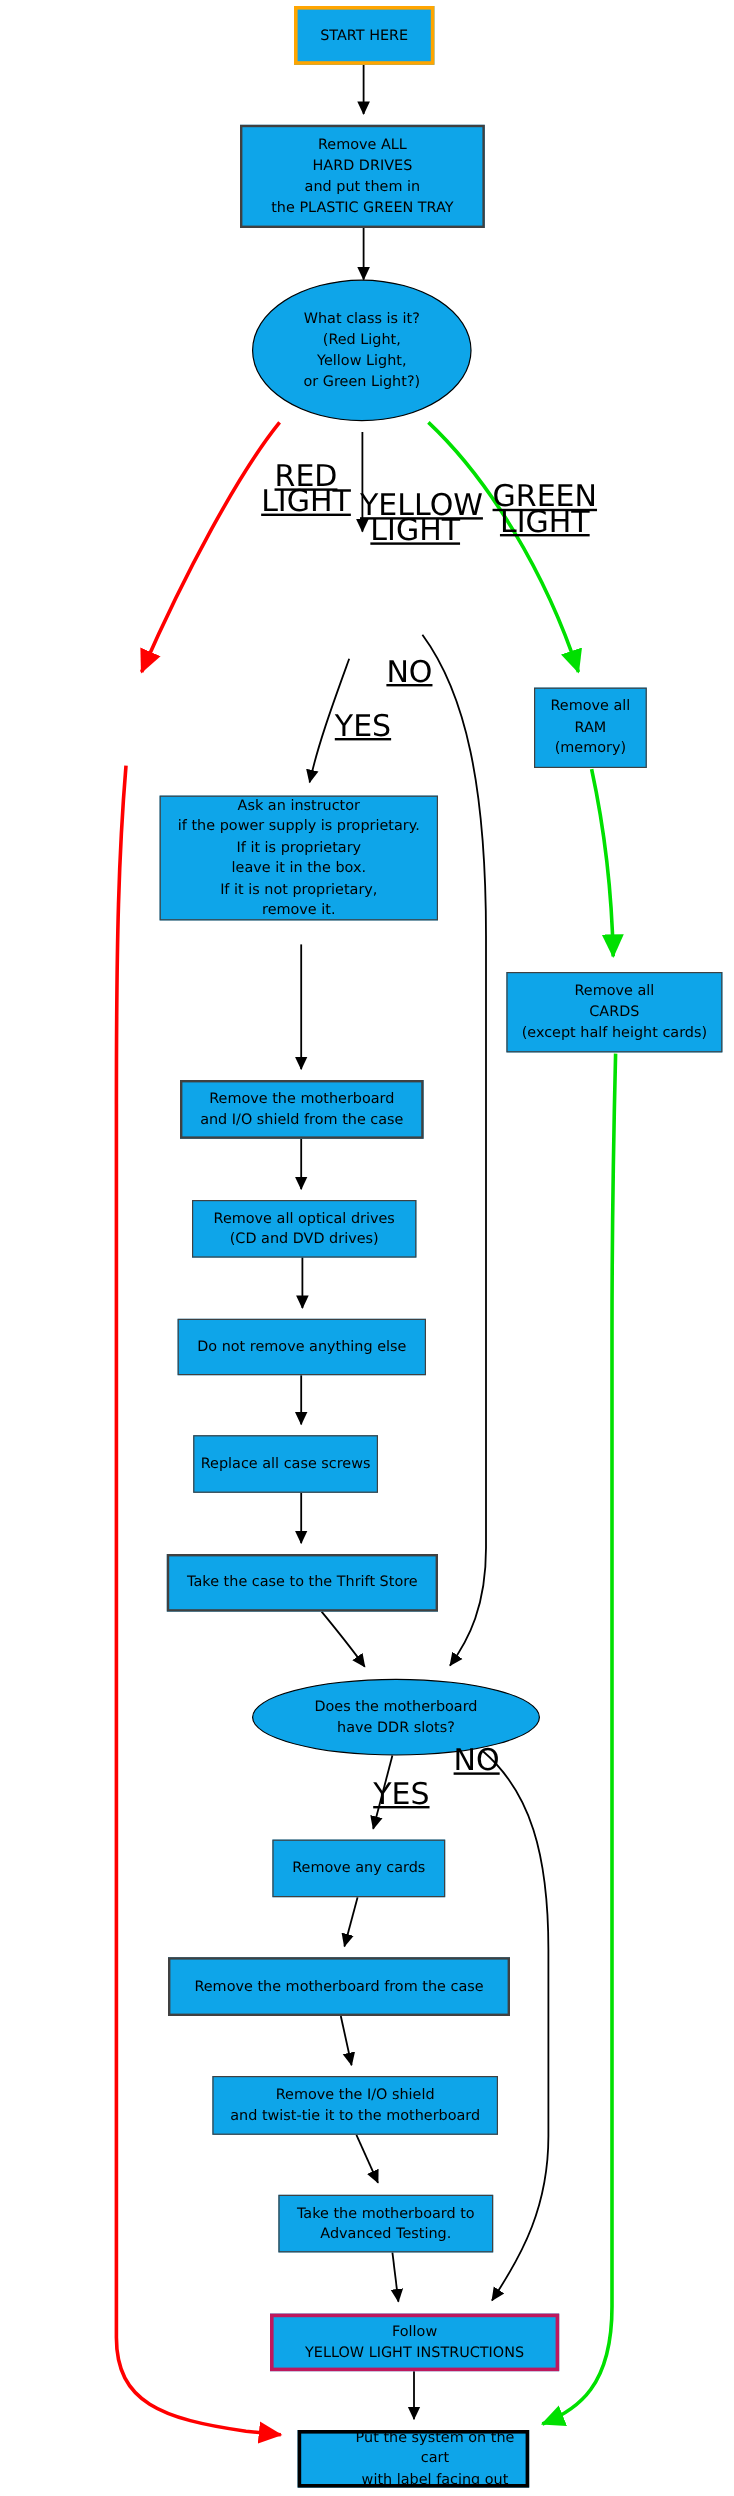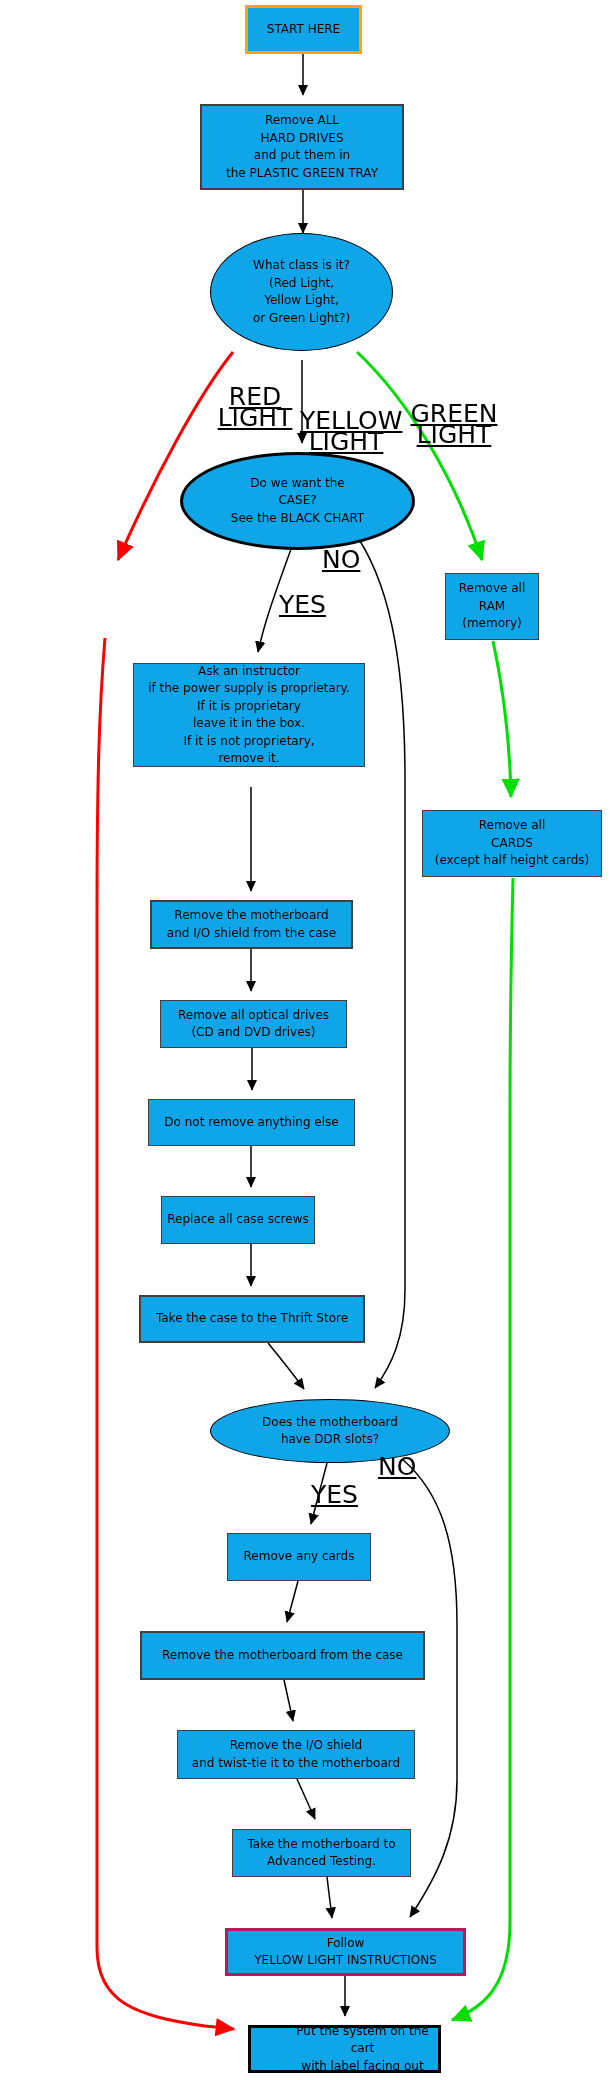--- a/index.html
+++ b/index.html
@@ -79,23 +79,20 @@
   <div class="node b-med" style="left:200px;top:104px;width:204px;height:86px;">Remove ALL
 HARD DRIVES
 and put them in
 the PLASTIC GREEN TRAY</div>
 
   <div class="node ellipse" style="left:210px;top:233px;width:183px;height:118px;">What class is it?
 (Red Light,
 Yellow Light,
 or Green Light?)</div>
 
-  <div class="node ellipse b-bold" style="left:180px;top:452px;width:235px;height:98px;">Do we want the
-CASE?
-See the BLACK CHART</div>
 
 
   <div class="node" style="left:445px;top:573px;width:94px;height:67px;">Remove all
 RAM
 (memory)</div>
 
   <div class="node" style="left:133px;top:663px;width:232px;height:104px;">Ask an instructor
 if the power supply is proprietary.
 If it is proprietary
 leave it in the box.

